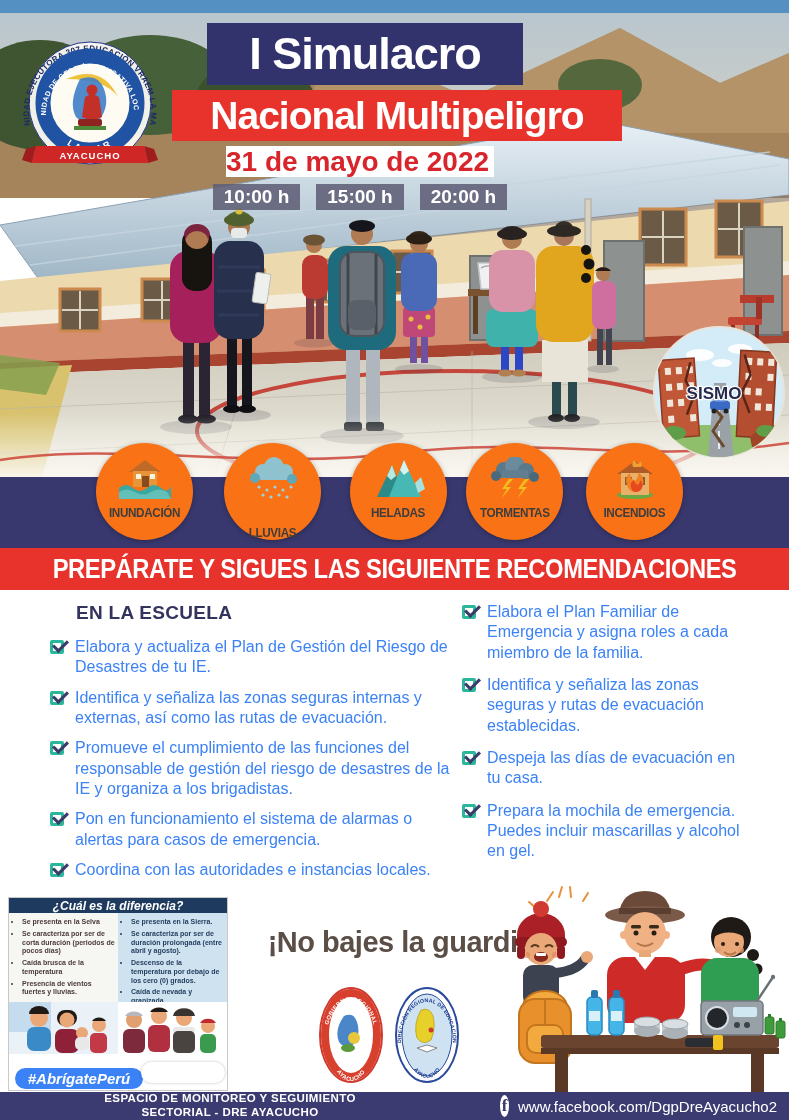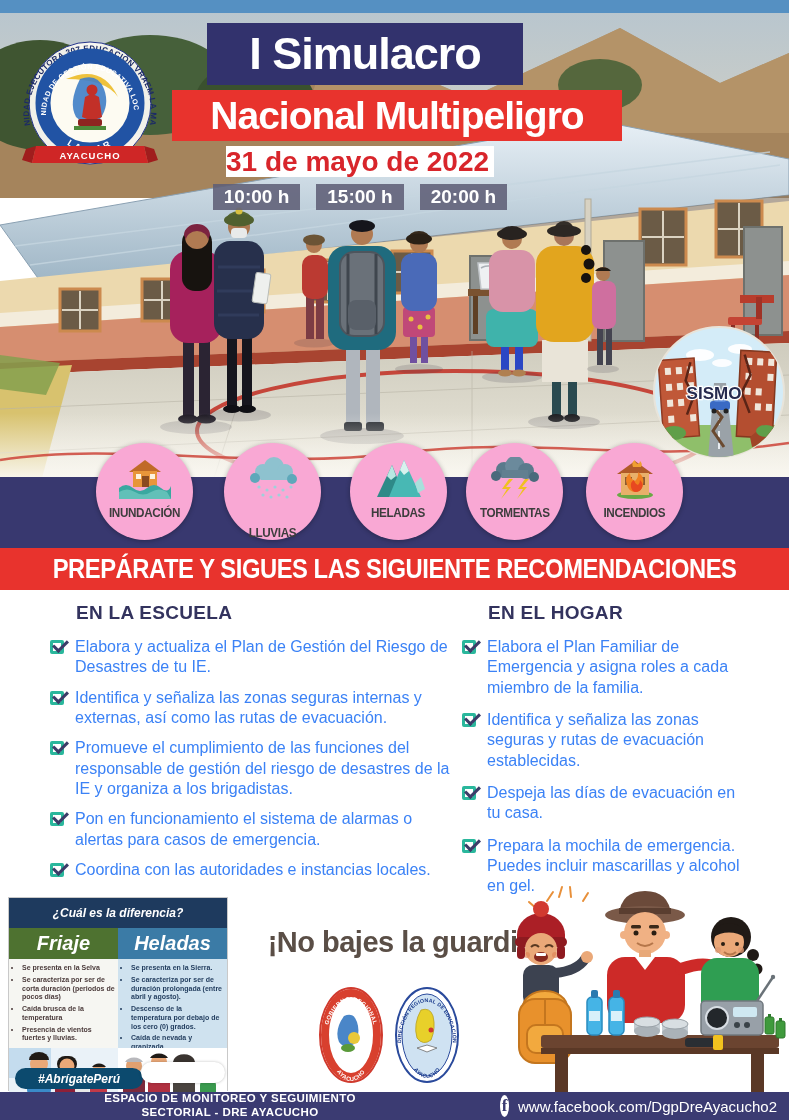--- a/index.html
+++ b/index.html
@@ -24,21 +24,21 @@
           color:#d8252b;font-size:28px;font-weight:bold;display:flex;align-items:center;
           justify-content:flex-start;z-index:5;}
   .times{position:absolute;left:0;top:171px;width:720px;display:flex;justify-content:center;
           gap:16px;z-index:5;}
   .time-chip{background:rgba(95,95,118,0.88);color:#fff;font-weight:bold;font-size:19px;
           padding:2px 11px;}
 
   .sismo-wrap{position:absolute;left:652px;top:312px;width:134px;height:134px;z-index:6;}
 
   .hazard-band{position:absolute;left:0;top:477px;width:789px;height:71px;background:#38386f;z-index:1;}
-  .hazard{position:absolute;top:443px;width:97px;height:97px;border-radius:50%;background:#f9a8d4;
+  .hazard{position:absolute;top:443px;width:97px;height:97px;border-radius:50%;background:#f97316;
           z-index:2;display:flex;flex-direction:column;align-items:center;
           box-shadow:0 1px 5px rgba(0,0,0,.3);}
   .hazard .icon{margin-top:9px;height:52px;display:flex;align-items:center;}
   .hazard .hz-label{margin-top:1px;font-size:13px;font-weight:bold;color:#3d3d3d;
           letter-spacing:-0.4px;display:inline-block;transform:scaleX(0.9);white-space:nowrap;}
   .hz-0{left:96px;} .hz-1{left:224px;justify-content:space-between;} .hz-2{left:350px;} .hz-3{left:466px;} .hz-4{left:586px;}
 
   .banner{position:absolute;left:0;top:548px;width:789px;height:42px;background:#e8332d;
           display:flex;align-items:center;justify-content:center;z-index:2;}
   .banner span{color:#fff;font-size:27px;font-weight:bold;letter-spacing:-0.5px;
@@ -53,39 +53,39 @@
           line-height:1.27;}
   .checkbox{flex:0 0 auto;width:14px;height:14px;border:3px solid #2ab79c;border-radius:2px;
           margin-top:3px;position:relative;background:#fff;}
   .checkbox::after{content:"";position:absolute;left:0px;top:-3px;width:12px;height:6px;
           border-bottom:3px solid #3c3c68;border-left:3px solid #3c3c68;
           transform:rotate(-45deg);}
   .col-home .check-item{margin-bottom:12px;}
 
   .mini-card{position:absolute;left:8px;top:897px;width:220px;height:194px;background:#fff;
           border:1px solid #c9c9c9;z-index:3;}
-  .mc-title{height:30px;background:#1e3a5e;color:#fff;font-style:italic;font-weight:bold;
+  .mc-title{height:15px;background:#1e3a5e;color:#fff;font-style:italic;font-weight:bold;
           font-size:12px;display:flex;align-items:center;justify-content:center;}
   .mc-heads{display:flex;height:31px;}
   .mc-head{flex:1;display:flex;align-items:center;justify-content:center;color:#fff;
           font-style:italic;font-weight:bold;font-size:20px;}
   .mc-head.friaje{background:#4e7230;}
   .mc-head.heladas{background:#3b7ba6;}
   .mc-lists{display:flex;height:89px;}
   .mc-list{flex:1;margin:0;padding:5px 3px 0 13px;font-size:7px;font-weight:bold;
           line-height:1.25;}
   .mc-list li{margin-bottom:3px;}
   .mc-list.friaje{background:#f6f6f2;color:#4a3a3a;}
   .mc-list.heladas{background:#cfe2ef;color:#1f3a5c;}
   .mc-illus{display:flex;height:52px;}
   .mc-illus .cell{flex:1;overflow:hidden;}
   .mc-illus .cell.l{background:#eaf2f8;}
   .mc-illus .cell.r{background:#ffffff;}
   .mc-pill-red{position:absolute;left:6px;bottom:1px;width:128px;height:21px;border-radius:11px;
-          background:#0c4a6e;color:#fff;font-weight:bold;font-style:italic;font-size:12px;
+          background:#3b82f6;color:#fff;font-weight:bold;font-style:italic;font-size:15px;
           display:flex;align-items:center;justify-content:center;}
   .mc-pill-white{position:absolute;right:2px;bottom:7px;width:84px;height:21px;border-radius:11px;
           background:#fff;box-shadow:0 0 3px rgba(0,0,0,.25);}
 
   .slogan{position:absolute;left:235px;top:926px;width:340px;text-align:center;font-size:29px;
           font-weight:bold;color:#5a4e46;letter-spacing:-0.5px;z-index:2;white-space:nowrap;}
 
   .seals{position:absolute;left:318px;top:986px;display:flex;gap:10px;z-index:2;}
 
   .family-wrap{position:absolute;right:0;top:885px;width:300px;height:207px;z-index:2;}
@@ -496,21 +496,20 @@
       <div class="check-item">
         <span class="checkbox"></span>
         <span>Pon en funcionamiento el sistema de alarmas o alertas para casos de emergencia.</span>
       </div>
       <div class="check-item">
         <span class="checkbox"></span>
         <span>Coordina con las autoridades e instancias locales.</span>
       </div>
     </div>
     <div class="col-home">
-      <h3 class="rec-heading">EN EL HOGAR</h3>
       <div class="check-item">
         <span class="checkbox"></span>
         <span>Elabora el Plan Familiar de Emergencia y asigna roles a cada miembro de la familia.</span>
       </div>
       <div class="check-item">
         <span class="checkbox"></span>
         <span>Identifica y señaliza las zonas seguras y rutas de evacuación establecidas.</span>
       </div>
       <div class="check-item">
         <span class="checkbox"></span>
@@ -518,24 +517,20 @@
       </div>
       <div class="check-item">
         <span class="checkbox"></span>
         <span>Prepara la mochila de emergencia. Puedes incluir mascarillas y alcohol en gel.</span>
       </div>
     </div>
   </div>
 
   <div class="mini-card">
     <div class="mc-title">¿Cuál es la diferencia?</div>
-    <div class="mc-heads">
-      <div class="mc-head friaje">Friaje</div>
-      <div class="mc-head heladas">Heladas</div>
-    </div>
     <div class="mc-lists">
       <ul class="mc-list friaje">
         <li>Se presenta en la Selva</li>
         <li>Se caracteriza por ser de corta duración (periodos de pocos días)</li>
         <li>Caída brusca de la temperatura</li>
         <li>Presencia de vientos fuertes y lluvias.</li>
       </ul>
       <ul class="mc-list heladas">
         <li>Se presenta en la Sierra.</li>
         <li>Se caracteriza por ser de duración prolongada (entre abril y agosto).</li>

